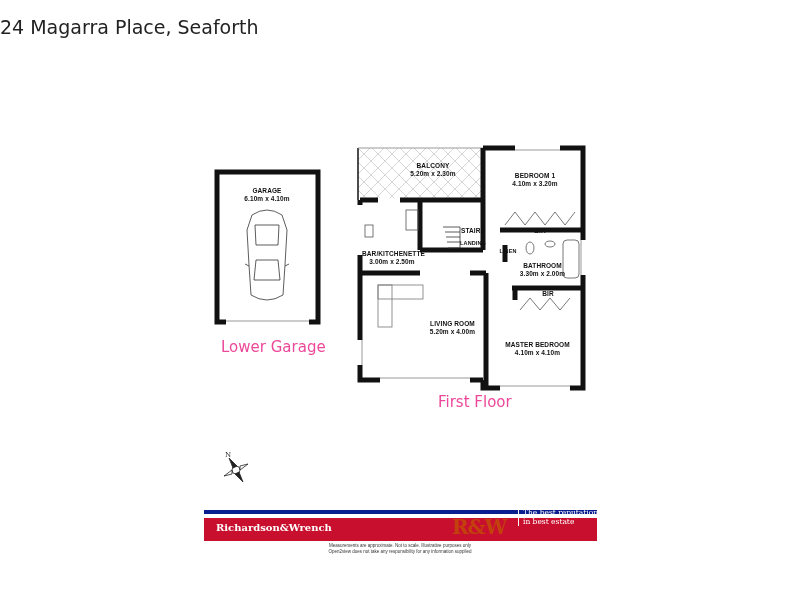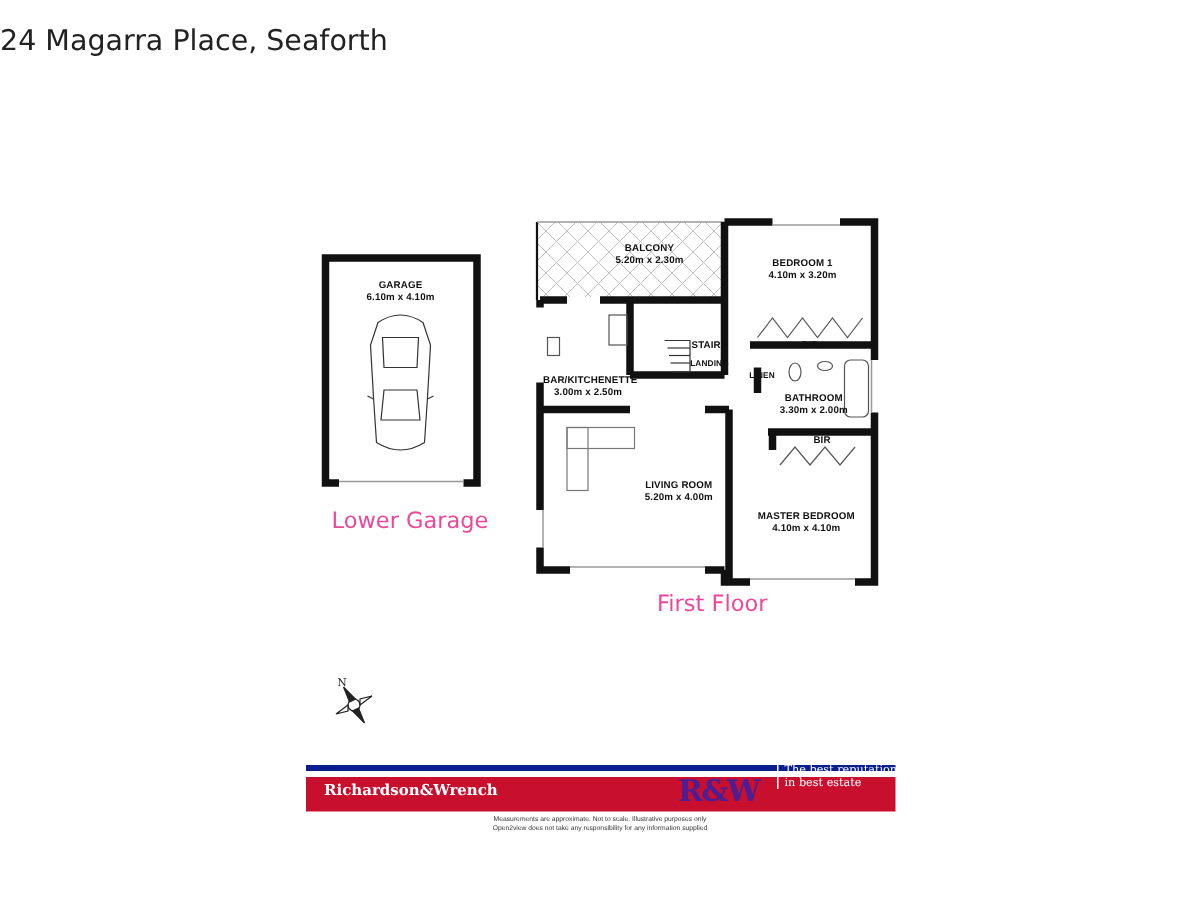--- a/index.html
+++ b/index.html
@@ -4,21 +4,21 @@
 <style>
   html,body{margin:0;padding:0;background:#fff;}
   body{width:800px;height:600px;position:relative;overflow:hidden;font-family:"Liberation Sans",sans-serif;color:#222;}
   .title{position:absolute;left:0;width:644px;top:16px;text-align:left;font-size:19px;color:#222;font-family:"DejaVu Sans",sans-serif;}
   .plan-label{position:absolute;font-size:15px;color:#ec4899;font-family:"DejaVu Sans",sans-serif;}
   .room{position:absolute;text-align:center;font-size:6.5px;font-weight:bold;line-height:8px;color:#111;letter-spacing:0.1px;}
   svg{position:absolute;left:0;top:0;}
   .banner{position:absolute;left:204px;top:518px;width:393px;height:23px;background:#c8102e;}
   .banner-top{position:absolute;left:204px;top:510px;width:393px;height:4px;background:#0a1f8f;}
   .brand{position:absolute;left:196px;top:522px;color:#fff;font-family:"DejaVu Serif",serif;font-weight:bold;font-size:10px;margin-left:20px;}
-  .logo{position:absolute;left:452px;top:515px;color:#4c1d95;font-family:"DejaVu Serif",serif;font-weight:bold;font-size:20px;letter-spacing:-1px;}
+  .logo{position:absolute;left:452px;top:515px;color:#c2410c;font-family:"DejaVu Serif",serif;font-weight:bold;font-size:20px;letter-spacing:-1px;}
   .slogan{position:absolute;left:518px;top:508px;color:#fff;font-family:"DejaVu Serif",serif;font-size:7.5px;line-height:9px;border-left:1px solid #fff;padding-left:4px;}
   .disclaimer{position:absolute;left:0;width:800px;top:543px;text-align:center;font-size:4.5px;line-height:6px;color:#333;}
 </style>
 </head>
 <body>
 
 <div class="title">24 Magarra Place, Seaforth</div>
 
 <svg width="800" height="600">
   <defs>

